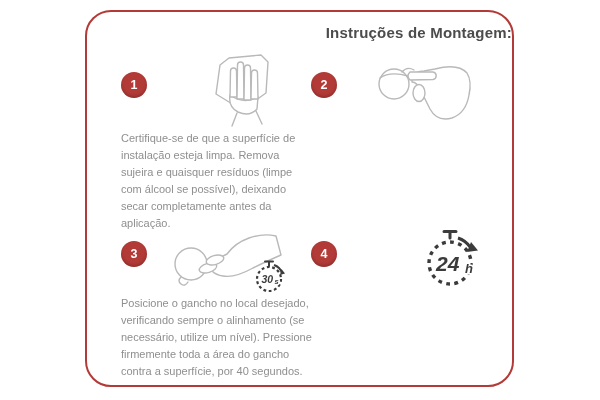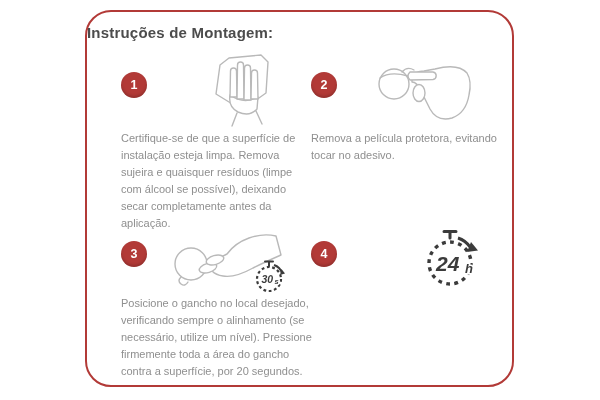--- a/index.html
+++ b/index.html
@@ -20,21 +20,21 @@
     border: 2px solid #b23a37;
     border-radius: 26px;
     box-sizing: border-box;
     background: #ffffff;
   }
   .title {
     position: absolute;
     top: 12px;
     left: 0;
     width: 100%;
-    text-align: left;
+    text-align: right;
     font-size: 15px;
     font-weight: bold;
     color: #4c4c4c;
     letter-spacing: 0.2px;
   }
   .step {
     position: absolute;
     width: 192px;
   }
   .s1 { left: 33px;  top: 44px; }
@@ -119,21 +119,20 @@
         <g fill="#ffffff" stroke="#b9b9b9" stroke-width="1.4" stroke-linejoin="round" stroke-linecap="round">
           <circle cx="20" cy="28" r="15"></circle>
           <path d="M6 22 Q16 15 34 20" fill="none"></path>
           <path d="M28 16 Q33 10 40 14" fill="none"></path>
           <path d="M38 22 Q41 15 50 15 L61 13 Q84 7 93 17 Q98 25 95 39 Q92 57 78 62 Q63 66 56 53 Q51 43 47 35 Q43 26 38 26 Z"></path>
           <path d="M36 24 Q32 20 36 16 L59 16 A3.8 3.8 0 0 1 59 23.5 Z"></path>
           <ellipse cx="45" cy="37" rx="6" ry="8.5"></ellipse>
         </g>
       </svg>
     </div>
-    <p>Remova a película protetora, evitando tocar no adesivo.</p>
   </div>
 
   <div class="step s3">
     <div class="icon-row">
       <svg class="illus illus-3" width="122" height="72" viewBox="0 0 122 72">
         <g fill="#ffffff" stroke="#b9b9b9" stroke-width="1.4" stroke-linejoin="round" stroke-linecap="round">
           <circle cx="23" cy="39" r="16"></circle>
           <path d="M13 52 q-4 4 0 7 q4 3 7 -2" fill="none"></path>
           <path d="M44 46 Q39 40 47 35 L59 29 Q67 18 81 13 Q95 8 108 11 L113 30 Q97 37 85 43 Q67 53 55 51 Q48 50 44 46 Z"></path>
           <ellipse cx="40" cy="43" rx="9" ry="4.5" transform="rotate(-16 40 43)"></ellipse>
@@ -143,21 +142,21 @@
           <circle cx="101" cy="54" r="12" fill="#ffffff" stroke="#3b3b3b" stroke-width="2.2" stroke-dasharray="2.8 2.6"></circle>
           <path d="M101 41 V37 M97 36.5 H105" fill="none" stroke="#3b3b3b" stroke-width="2" stroke-linecap="round"></path>
           <path d="M106 40 q6 2 8 8" fill="none" stroke="#3b3b3b" stroke-width="2"></path>
           <path d="M112 50 l5 -1.5 -3.5 -4.5 z" fill="#3b3b3b"></path>
           <text class="timer-text" x="93.5" y="58" font-size="10.5">30</text>
           <text class="timer-text" x="106.5" y="59" font-size="7.5">s</text>
         </g>
       </svg>
       <div class="badge">3</div>
     </div>
-    <p>Posicione o gancho no local desejado, verificando sempre o alinhamento (se necessário, utilize um nível). Pressione firmemente toda a área do gancho contra a superfície, por 20 segundos.</p>
+    <p>Posicione o gancho no local desejado, verificando sempre o alinhamento (se necessário, utilize um nível). Pressione firmemente toda a área do gancho contra a superfície, por 40 segundos.</p>
   </div>
 
   <div class="step s4">
     <div class="icon-row">
       <div class="badge">4</div>
       <svg class="illus illus-4" width="68" height="66" viewBox="0 0 68 66">
         <circle cx="28" cy="36" r="21" fill="none" stroke="#3b3b3b" stroke-width="3.4" stroke-dasharray="3.8 4.4"></circle>
         <path d="M28 11 V5 M22 4.5 H34" fill="none" stroke="#3b3b3b" stroke-width="3" stroke-linecap="round"></path>
         <path d="M36 11 A23 23 0 0 1 48 20" fill="none" stroke="#3b3b3b" stroke-width="3"></path>
         <path d="M45 25 l11 -1.5 -7 -8.5 z" fill="#3b3b3b"></path>

